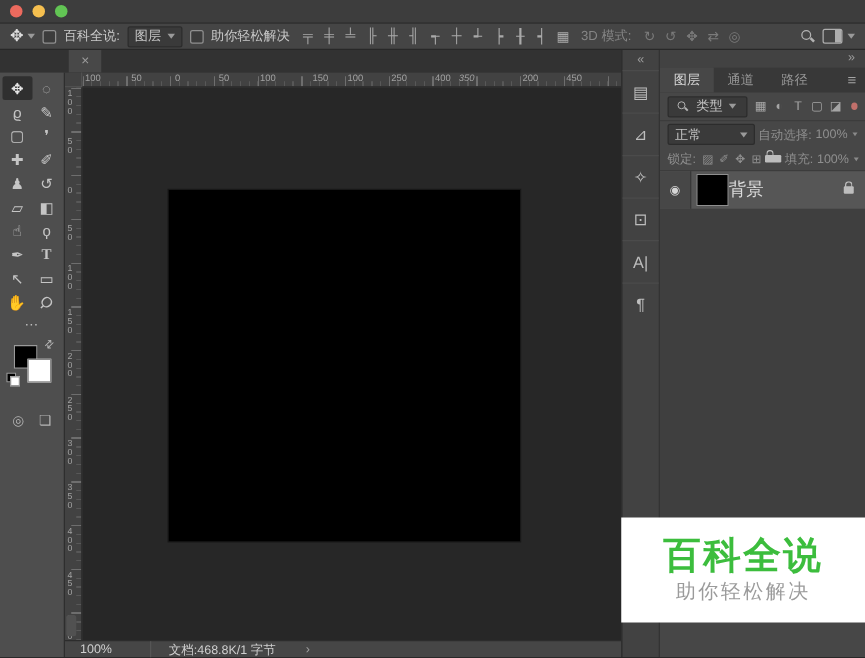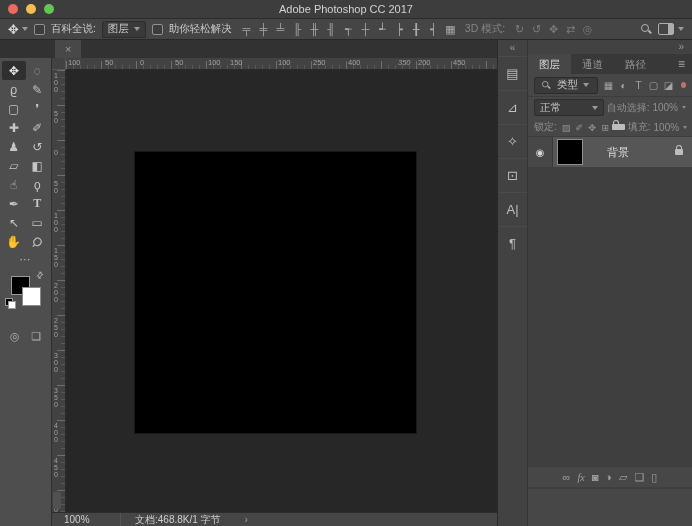--- a/index.html
+++ b/index.html
@@ -113,21 +113,21 @@
   .chev-mini{width:0;height:0;border-left:2.5px solid transparent;border-right:2.5px solid transparent;border-top:3.5px solid #8a8a8a;display:inline-block;margin-left:1px;}
   .lock-row{height:19px;border-bottom:1px solid #3c3c3c;}
   .lock-icons span{color:#8f8f8f;font-size:9.5px;width:13px;text-align:center;display:inline-flex;justify-content:center;}
   .padlock{position:relative;width:8px;height:6px;background:#bdbdbd;border-radius:1px;display:inline-block;}
   .padlock::before{content:"";position:absolute;top:-4px;left:1px;width:4px;height:4px;border:1.4px solid #bdbdbd;border-bottom:none;border-radius:3px 3px 0 0;}
   .layers-list{background:#3f3f3f;height:352px;position:relative;}
   .layer-row{height:30px;display:flex;align-items:center;background:#565656;}
   .eye-cell{width:24px;height:30px;display:flex;align-items:center;justify-content:center;
             background:#474747;border-right:1px solid #383838;color:#d6d6d6;font-size:10px;}
   .layer-thumb{width:24px;height:24px;background:#000;border:1px solid #8f8f8f;margin-left:4px;}
-  .layer-name{margin-left:24px;font-size:11px;color:#dcdcdc;flex:1;font-family:Liberation Serif, serif;}
+  .layer-name{margin-left:0;font-size:14px;color:#dcdcdc;flex:1;font-family:Liberation Serif, serif;}
   .layer-lock{margin-right:9px;}
   .panel-bottom{position:absolute;left:0;bottom:2px;width:164px;height:20px;display:flex;align-items:center;
                 justify-content:center;gap:7px;border-top:1px solid #3c3c3c;background:#474747;}
   .panel-bottom span{color:#9f9f9f;font-size:11px;}
   .panel-bottom span.fx{font-style:italic;font-size:10px;font-family:"Liberation Serif",serif;}
 
   
   .watermark{left:497px;top:414px;width:195px;height:84px;background:#ffffff;z-index:50;
              display:flex;flex-direction:column;align-items:center;justify-content:center;}
   .wm-title{font-size:30px;font-weight:bold;letter-spacing:2px;line-height:1.15;}
@@ -137,21 +137,20 @@
 <body>
 
 <div class="app">
 
   <div class="abs titlebar">
     <div class="lights">
       <span class="light" style="background:#ec6a5e"></span>
       <span class="light" style="background:#f5bf4f"></span>
       <span class="light" style="background:#62c554"></span>
     </div>
-    <span class="title">Adobe Photoshop CC 2017</span>
   </div>
 
   <div class="abs optionsbar">
     <span class="tool-preview">
       <span>✥</span>
       <span class="chev"></span>
     </span>
     <span class="checkbox"></span>
     <span class="opt-label">百科全说:</span>
     <span class="select">
@@ -233,25 +232,25 @@
     </div>
   </div>
 
   <div class="abs ruler-corner"></div>
   <div class="abs ruler-h">
       <span style="left: 2px;">100</span>
       <span style="left: 39px;">50</span>
       <span style="left: 74px;">0</span>
       <span style="left: 109px;">50</span>
       <span style="left: 142px;">100</span>
-      <span style="left: 164px;">150</span>
+      <span style="left: 184px;">150</span>
       <span style="left: 212px;">100</span>
       <span style="left: 247px;">250</span>
       <span style="left: 282px;">400</span>
-      <span style="left: 332px; font-style: italic;">350</span>
+      <span style="left: 301px; font-style: italic;">350</span>
       <span style="left: 352px;">200</span>
       <span style="left: 387px;">450</span>
     </div>
   <div class="abs ruler-v">
       <span style="top: 2px;">1
 0
 0</span>
       <span style="top: 40px;">5
 0</span>
       <span style="top: 79px;">0</span>
@@ -373,14 +372,18 @@
           <span class="fx">fx</span>
           <span>◙</span>
           <span>◑</span>
           <span>▱</span>
           <span>❏</span>
           <span>▯</span>
         </div>
     </div>
   </div>
 
+  <div class="abs watermark">
+    <div class="wm-title" style="color: rgb(60, 189, 61);">百科全说</div>
+    <div class="wm-sub">助你轻松解决</div>
+  </div>
 
 </div>
 
 </body></html>

